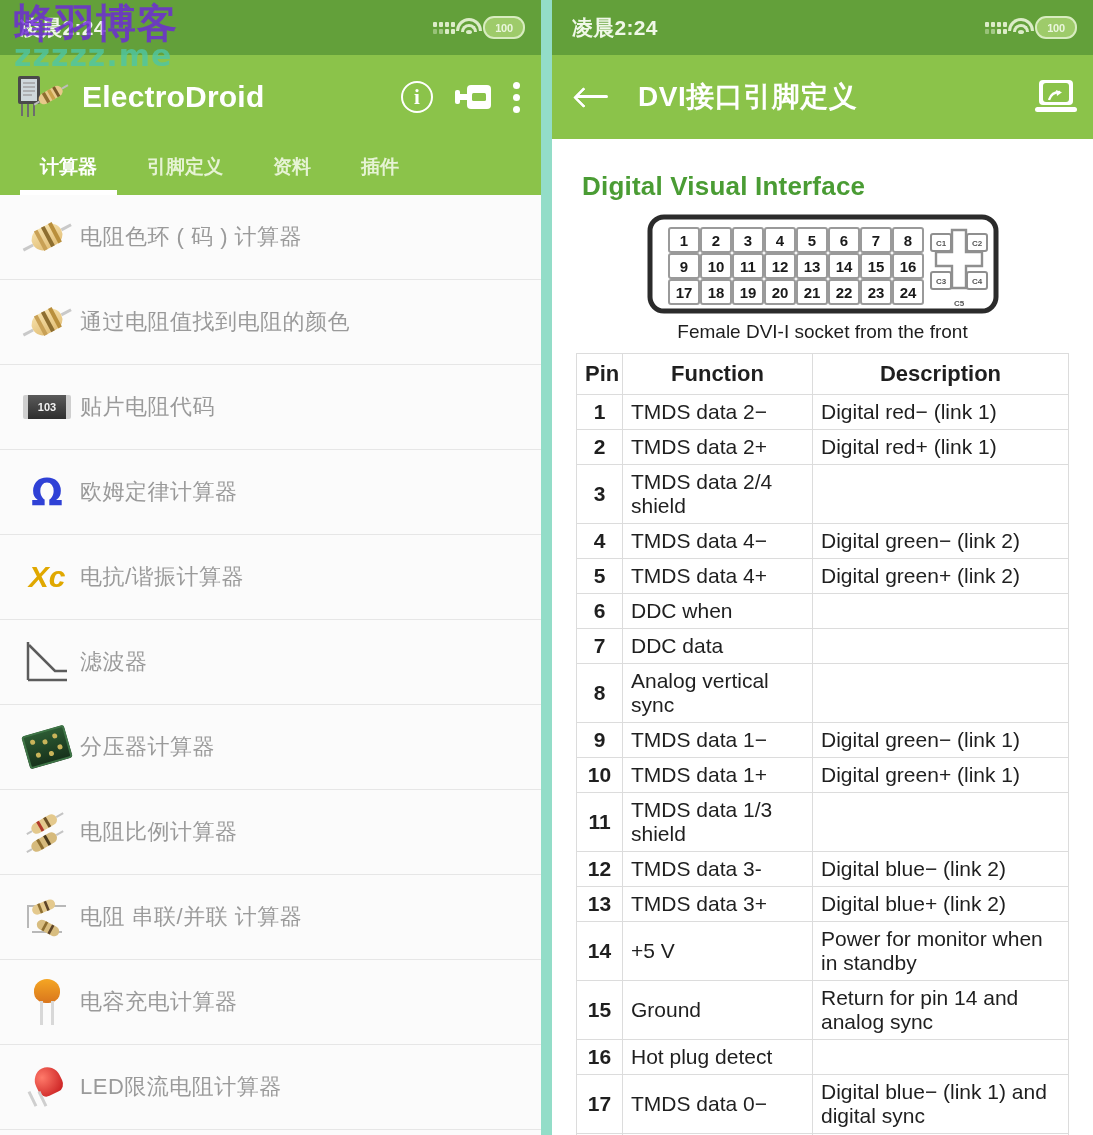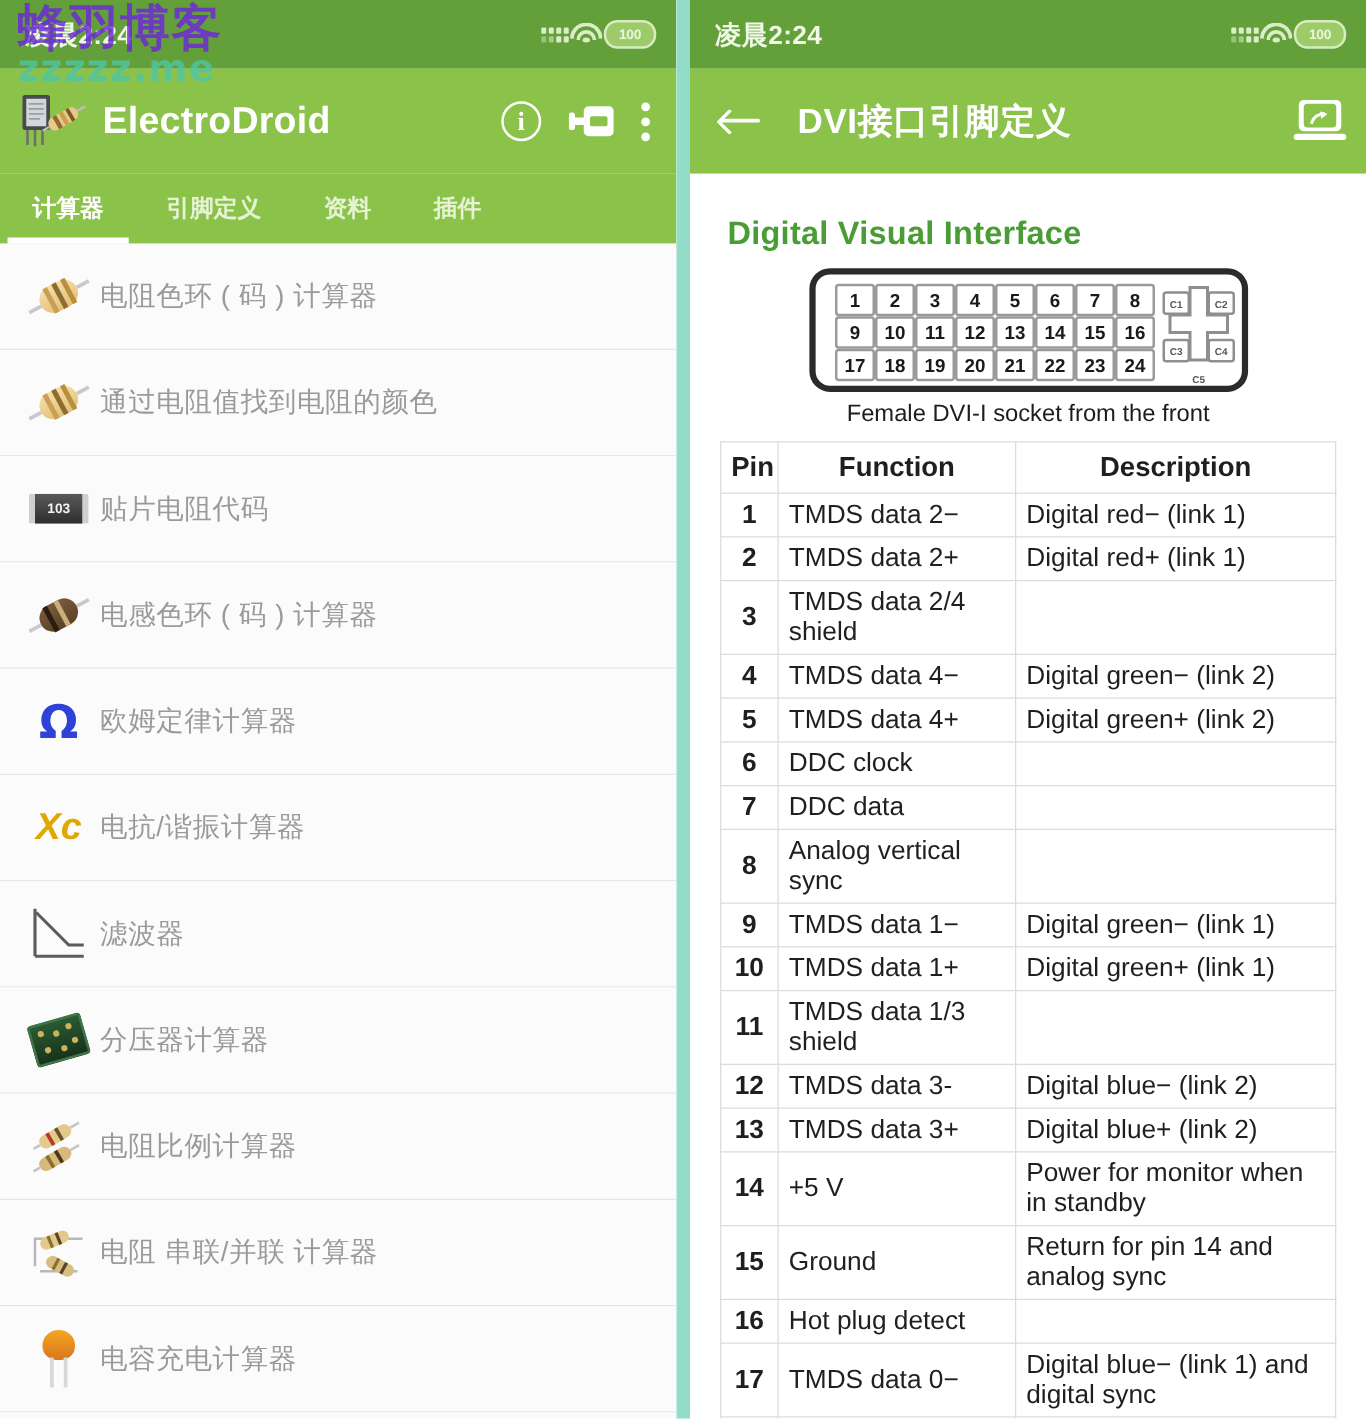--- a/index.html
+++ b/index.html
@@ -53,21 +53,21 @@
   .app-title { color:#ffffff; font-size:30px; font-weight:700; letter-spacing:.2px; }
   .appbar-actions { margin-left:auto; display:flex; align-items:center; gap:22px; padding-right:6px;}
   .ic { cursor:pointer; }
   .ic-info { width:32px; height:32px; border:2.6px solid #fff; border-radius:50%;
     color:#fff; font-size:21px; font-weight:700; display:flex; align-items:center; justify-content:center;
     font-family:"Liberation Serif", serif; }
   .ic-plug { width:36px; height:32px; position:relative; }
   .ic-dots { width:8px; display:flex; flex-direction:column; gap:5px; }
   .ic-dots i { width:7px; height:7px; background:#fff; border-radius:50%; display:block;}
 
-  .tabs { height:56px; background:#8bc34a; display:flex; align-items:stretch; padding-left:6px; }
+  .tabs { height:56px; background:#8bc34a; display:flex; align-items:stretch; padding-left:20px; }
   .tab { display:flex; align-items:center; justify-content:center;
     padding: 0 20px; color:#e6f3d4; font-size:19px; font-weight:600; position:relative; }
   .tab.active { color:#ffffff; font-weight:700; }
   .tab.active::after { content:""; position:absolute; left:0; right:0; bottom:0; height:5px; background:#fff; }
   .tab-gap { width: 10px; }
 
   
   .list { background:#fafafa; }
   .list-item {
     height:85px; display:flex; align-items:center;
@@ -278,32 +278,20 @@
         <span class="li-label">通过电阻值找到电阻的颜色</span>
       </div>
 
       <div class="list-item">
         <span class="li-icon">
           <span class="smd">103</span>
         </span>
         <span class="li-label">贴片电阻代码</span>
       </div>
 
-      <div class="list-item">
-        <span class="li-icon">
-          <span class="res res-brown">
-              <i class="lead l"></i>
-              <i class="lead r"></i>
-              <span class="body"></span>
-            <i class="band" style="left:16px"></i>
-              <i class="band" style="left:26px;background:#c9b07a"></i>
-            </span>
-        </span>
-        <span class="li-label">电感色环 ( 码 ) 计算器</span>
-      </div>
 
       <div class="list-item">
         <span class="li-icon">
           <span class="omega">Ω</span>
         </span>
         <span class="li-label">欧姆定律计算器</span>
       </div>
 
       <div class="list-item">
         <span class="li-icon">
@@ -595,21 +583,21 @@
                 <td class="c-fn">TMDS data 4−</td>
                 <td class="c-de">Digital green− (link 2)</td>
               </tr>
               <tr>
                 <td class="c-pin">5</td>
                 <td class="c-fn">TMDS data 4+</td>
                 <td class="c-de">Digital green+ (link 2)</td>
               </tr>
               <tr>
                 <td class="c-pin">6</td>
-                <td class="c-fn">DDC clock</td>
+                <td class="c-fn">DDC when</td>
                 <td class="c-de"></td>
               </tr>
               <tr>
                 <td class="c-pin">7</td>
                 <td class="c-fn">DDC data</td>
                 <td class="c-de"></td>
               </tr>
               <tr>
                 <td class="c-pin">8</td>
                 <td class="c-fn">Analog vertical sync</td>

